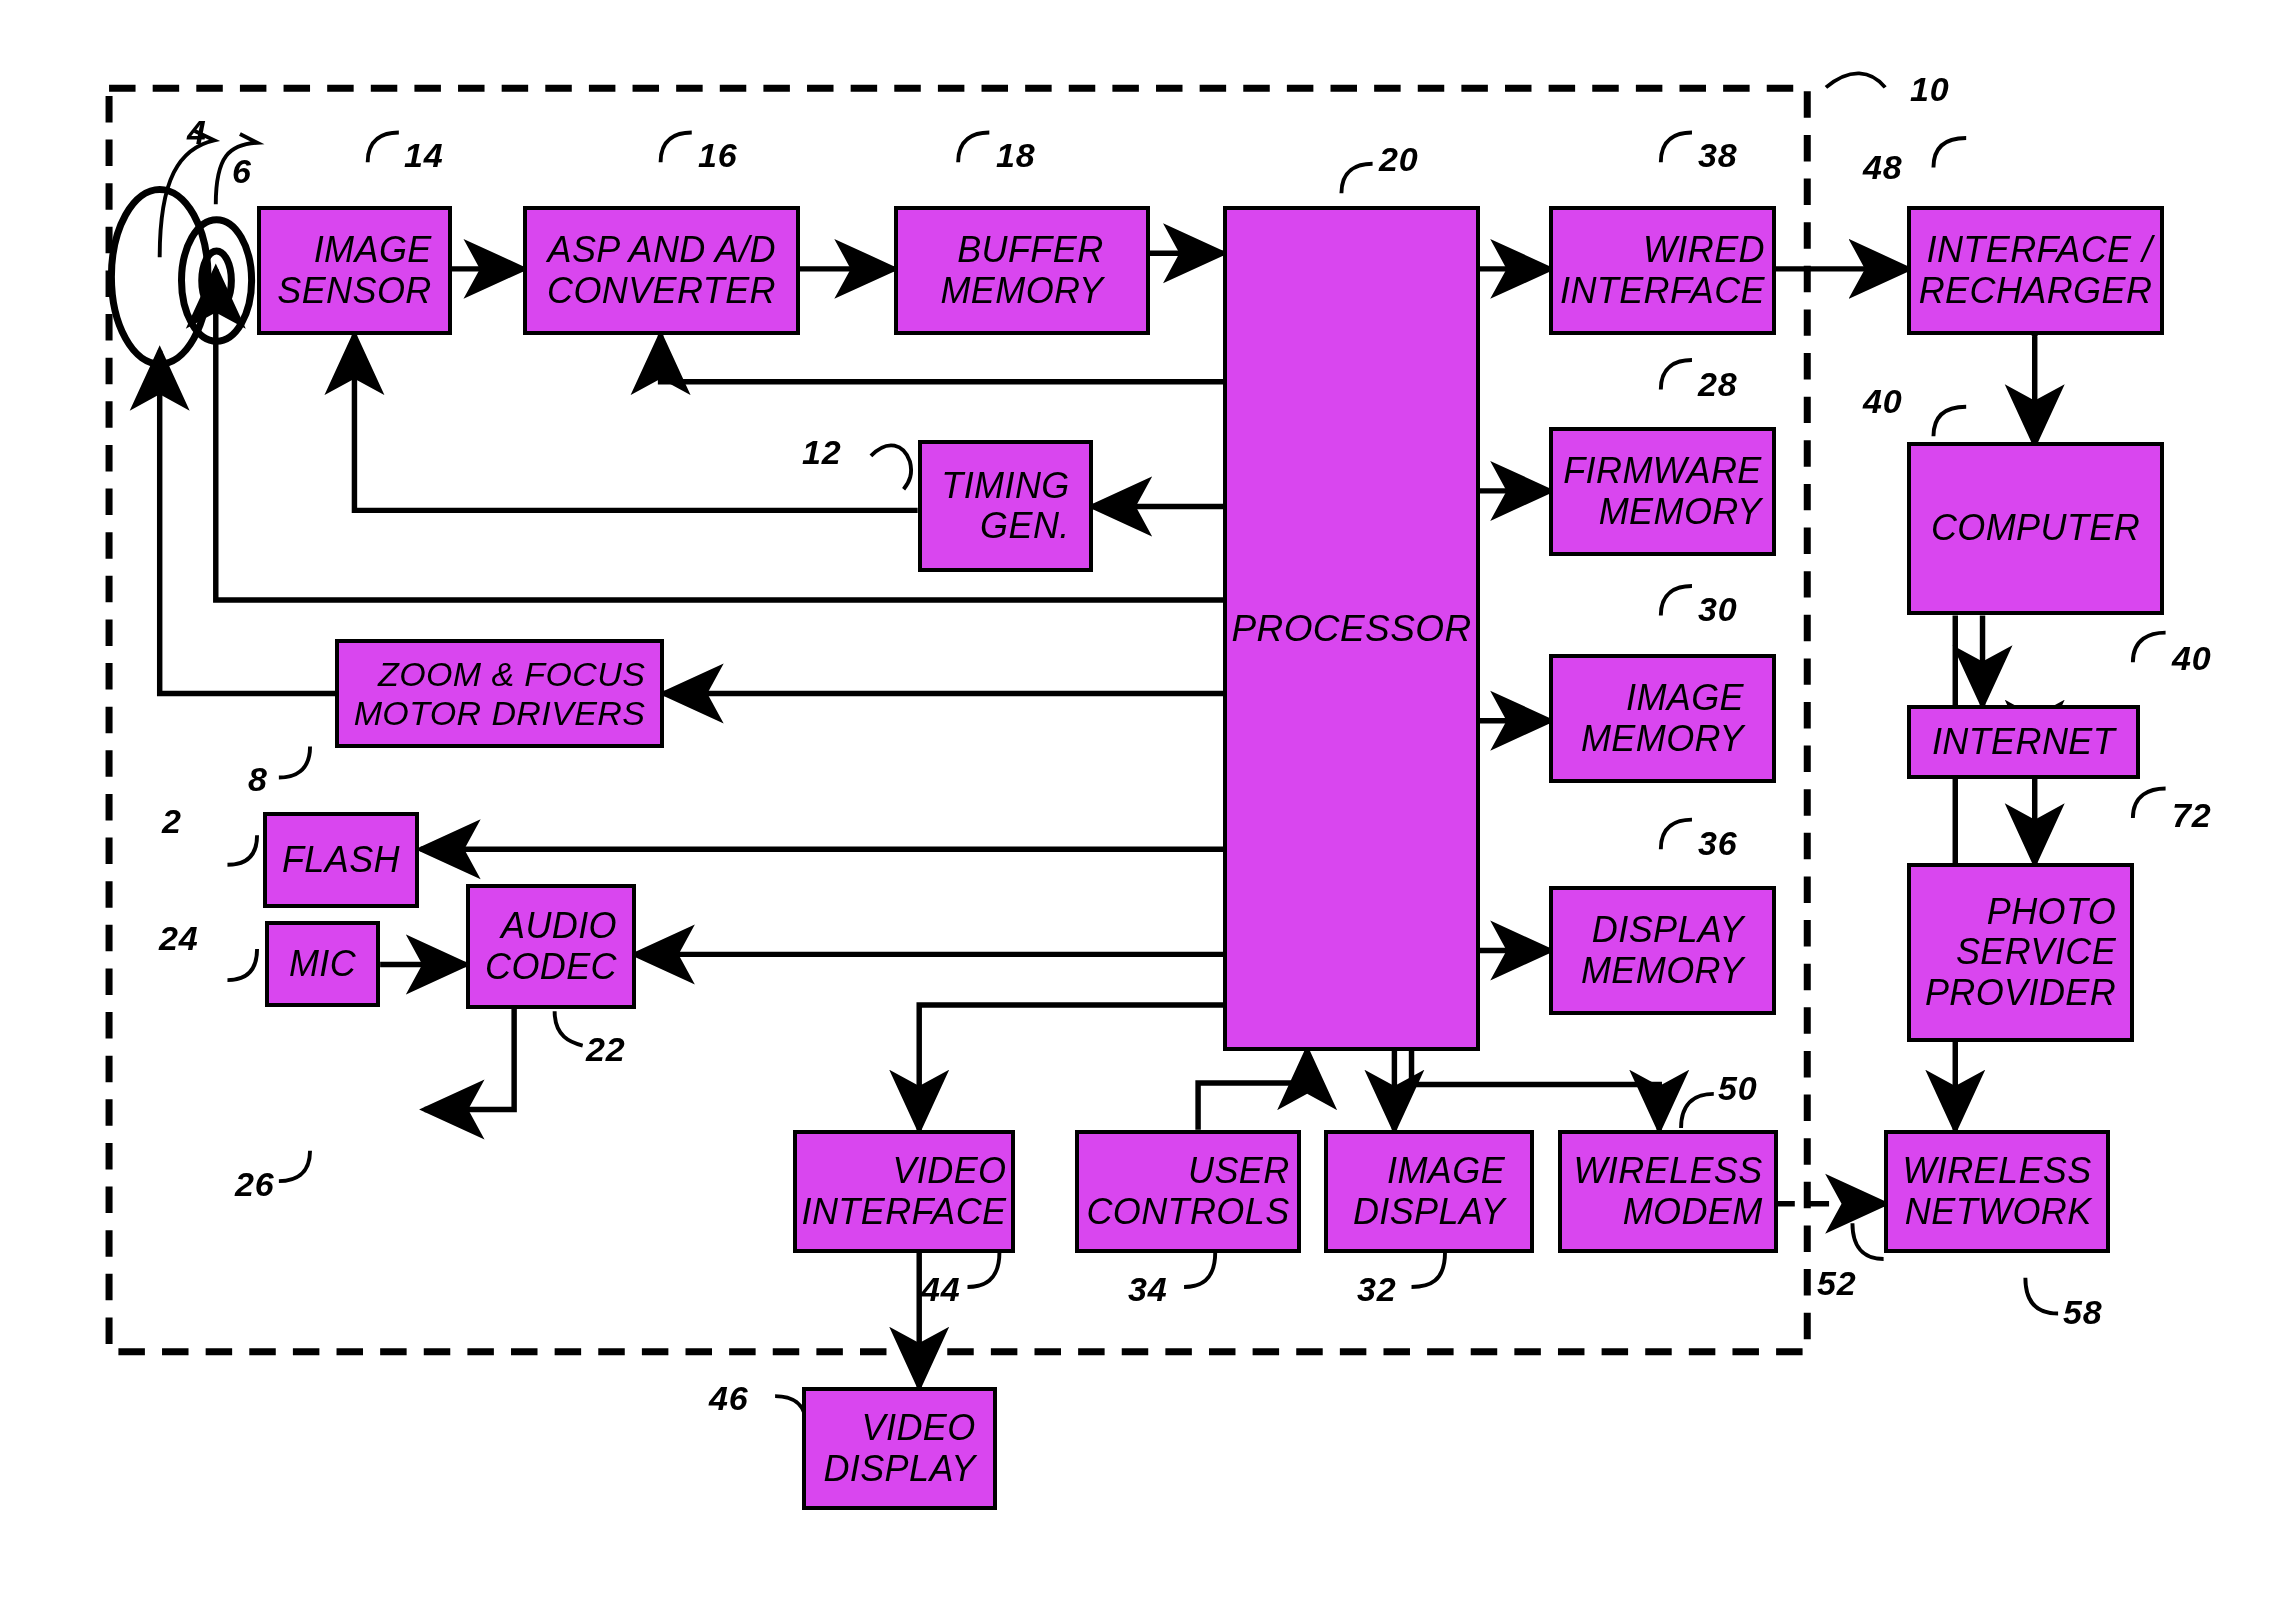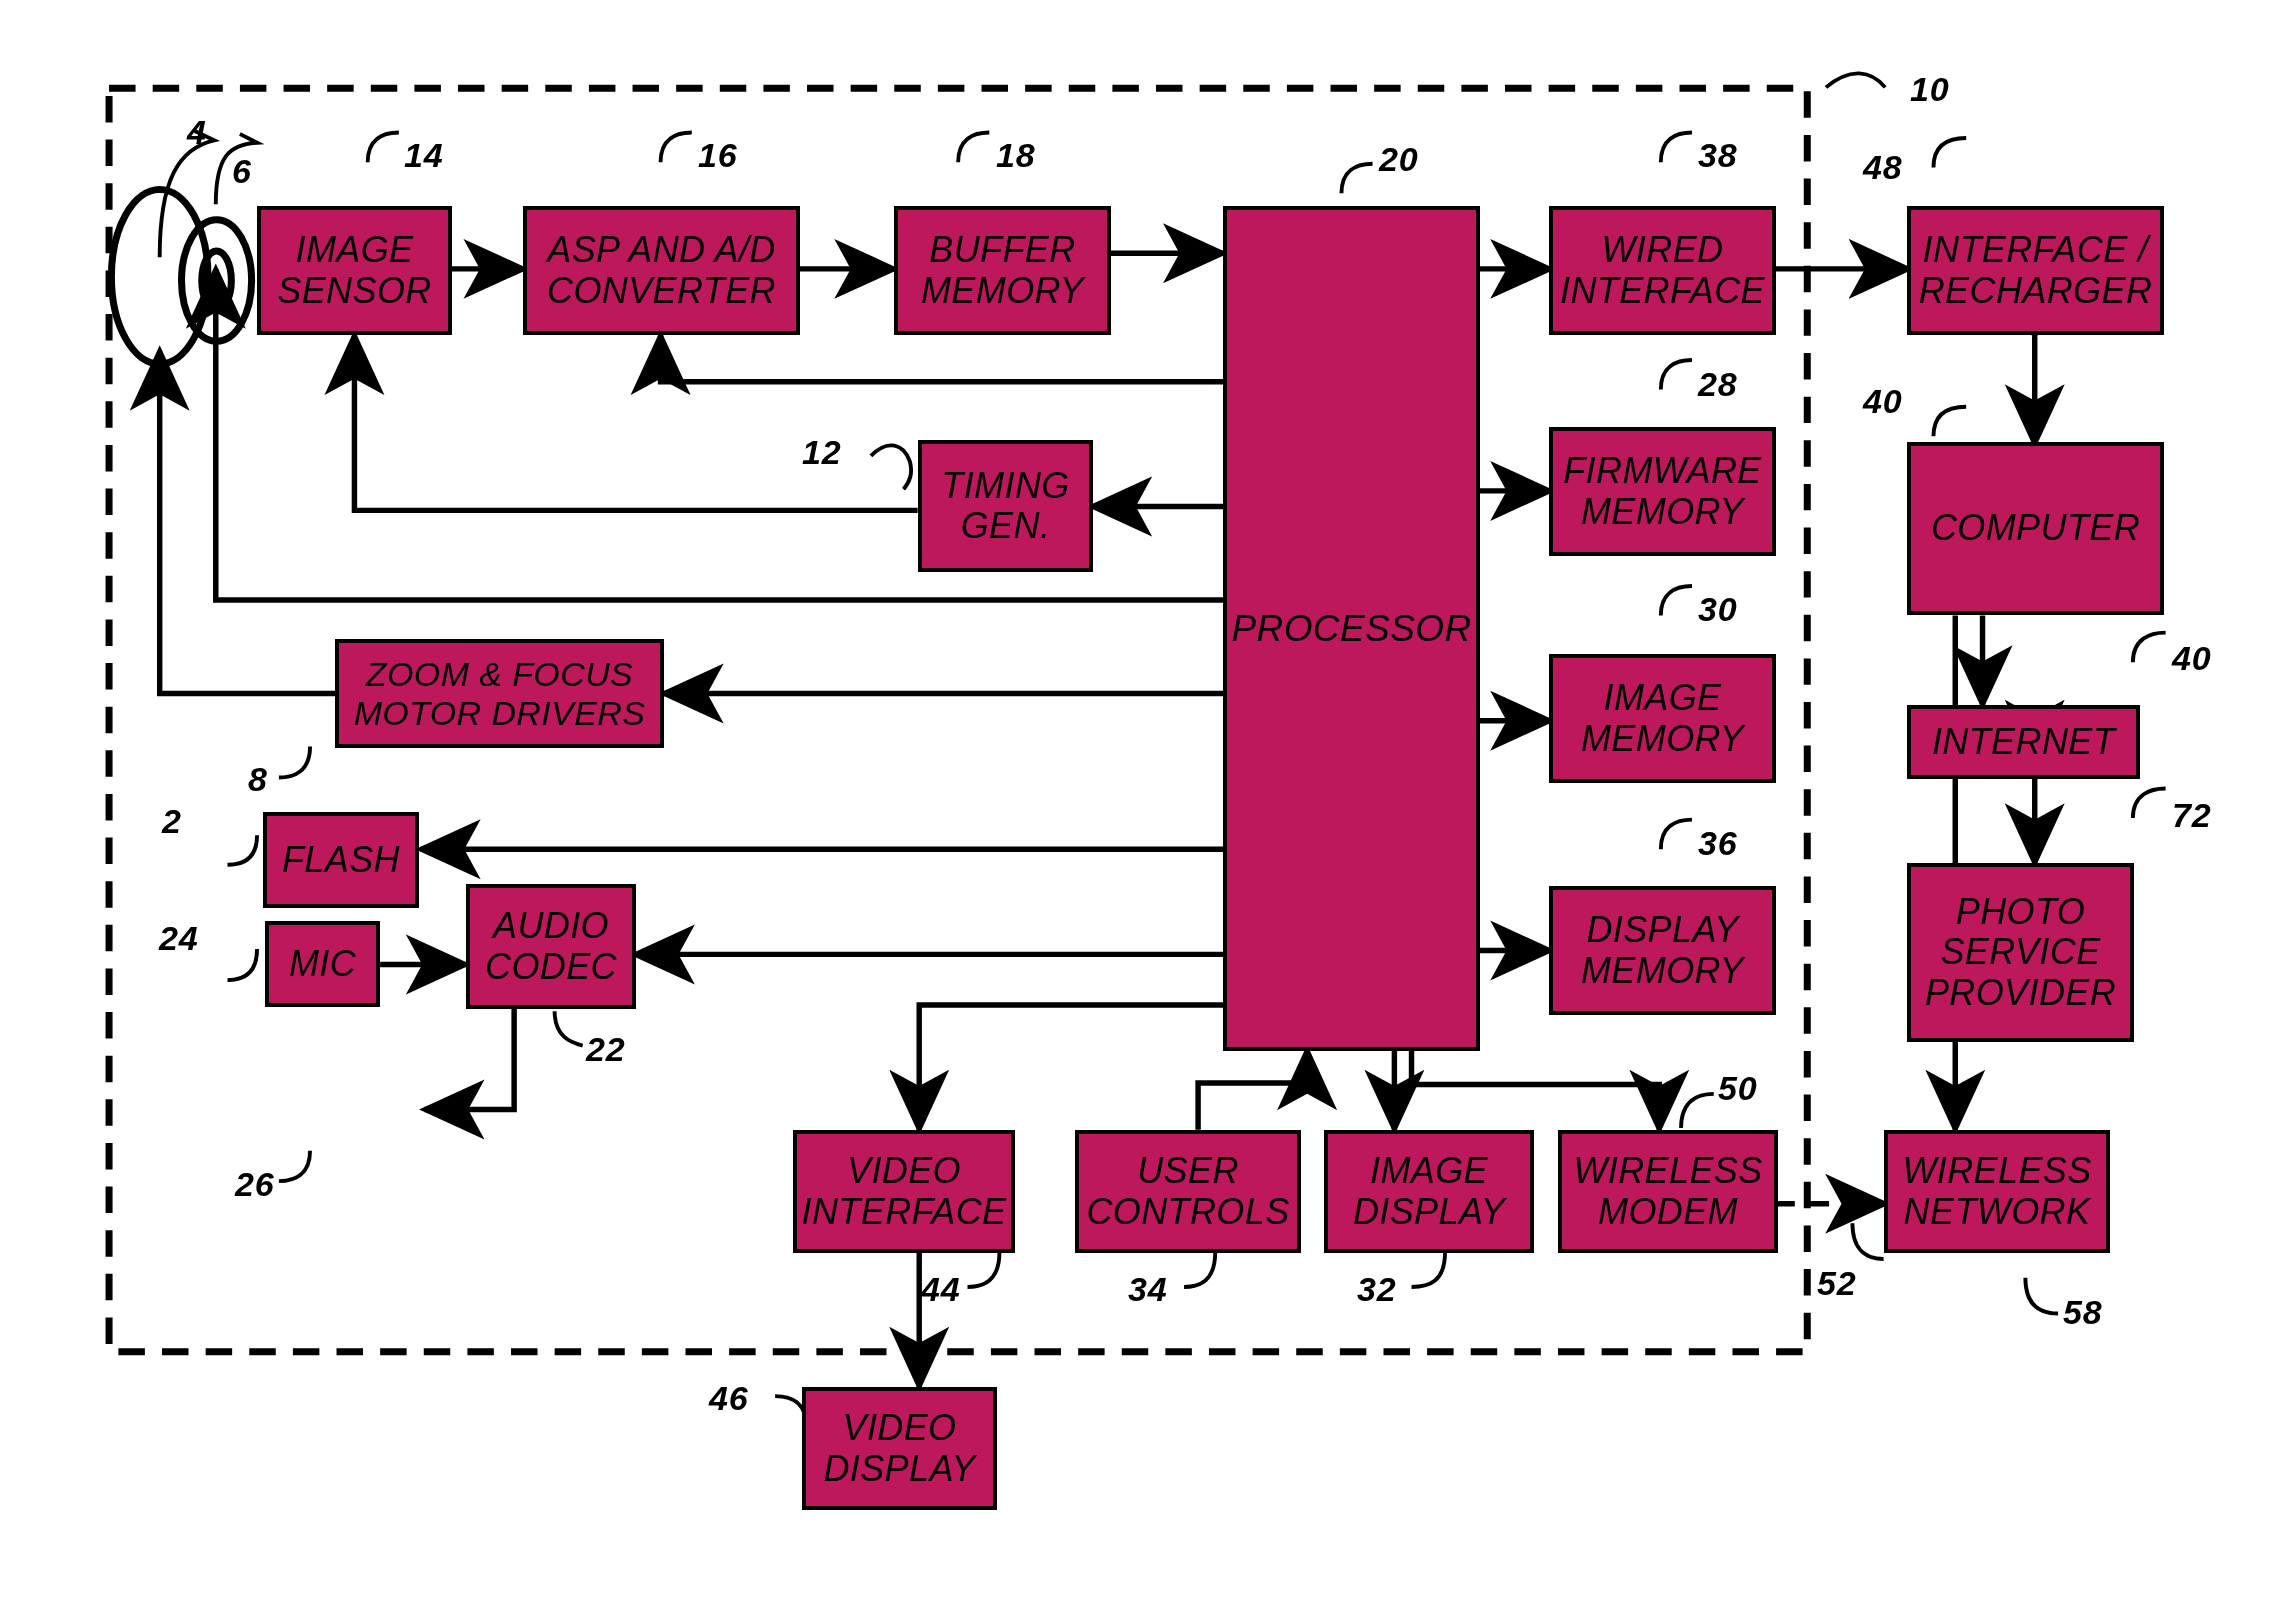--- a/index.html
+++ b/index.html
@@ -1,20 +1,20 @@
 <!DOCTYPE html>
 <html style="font-size:12.5px"><head>
 <meta charset="utf-8">
 <style>
   html,body{margin:0;padding:0;background:#fff;}
   #stage{position:relative;width:2284px;height:1619px;background:#ffffff;
          font-family:"Liberation Sans", sans-serif; overflow:hidden;}
   svg#wires{position:absolute;left:0;top:0;width:2284px;height:1619px;}
-  .box{position:absolute;border:4.7px solid #000;background:#be185d;
-       display:flex;align-items:center;justify-content:center;text-align:center;
+  .box{position:absolute;border:4.7px solid #000;background:#d946ef;
+       display:flex;align-items:center;justify-content:center;text-align:right;
        font-style:italic;font-weight:400;color:#000;line-height:1.12;box-sizing:border-box;}
   .box span{display:block;padding:0 4.7px;letter-spacing:0.4px;}
   .ref{position:absolute;font-style:italic;font-weight:700;color:#000;
        font-size:34px;letter-spacing:0.8px;white-space:nowrap;}
 </style>
 </head>
 <body>
 
 <div id="stage">
 
@@ -132,21 +132,21 @@
     </div>
   </div>
 
   <div class="box" style="left:523px;top:206px;width:277px;height:129px;font-size:36px;">
     <div>
       <span>ASP AND A/D</span>
       <span>CONVERTER</span>
     </div>
   </div>
 
-  <div class="box" style="left:894px;top:206px;width:217px;height:129px;font-size:36px;">
+  <div class="box" style="left:894px;top:206px;width:256px;height:129px;font-size:36px;">
     <div>
       <span>BUFFER</span>
       <span>MEMORY</span>
     </div>
   </div>
 
   <div class="box" style="left:1223px;top:206px;width:257px;height:845px;font-size:37px;">
     <div>
       <span>PROCESSOR</span>
     </div>

